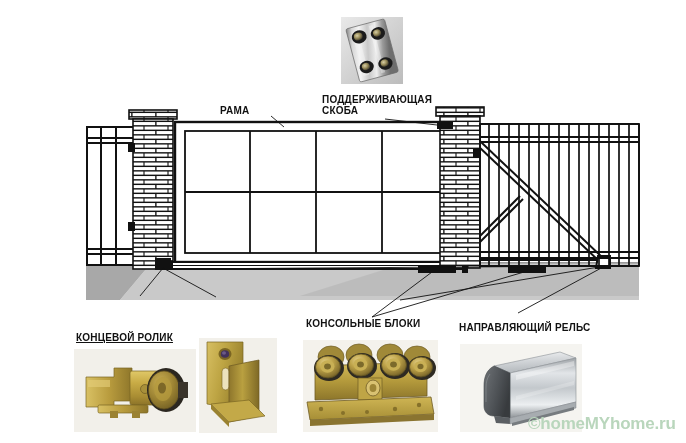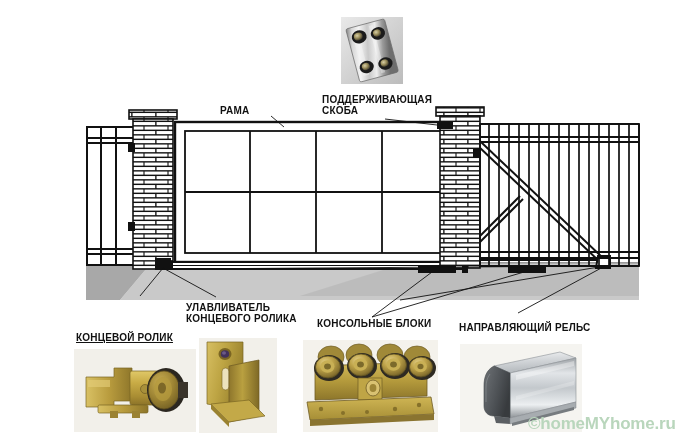--- a/index.html
+++ b/index.html
@@ -221,24 +221,22 @@
       <line x1="605" y1="266" x2="400" y2="300"></line>
       <line x1="605" y1="266" x2="175" y2="269"></line>
     </g>
   </svg>
 
   <div class="lbl" style="left:220px; top:105px;">РАМА</div>
 
   <div class="lbl" style="left:322px; top:94px;">ПОДДЕРЖИВАЮЩАЯ
 СКОБА</div>
 
-  <div class="lbl" style="left:186px; top:302px;">УЛАВЛИВАТЕЛЬ
-КОНЦЕВОГО РОЛИКА</div>
-
-  <div class="lbl" style="left:317px; top:318px;">КОНСОЛЬНЫЕ БЛОКИ</div>
+
+  <div class="lbl" style="left:306px; top:318px;">КОНСОЛЬНЫЕ БЛОКИ</div>
 
   <div class="lbl" style="left:459px; top:322px;">НАПРАВЛЯЮЩИЙ РЕЛЬС</div>
 
   <div class="lbl" style="left:76px; top:332px;text-decoration:underline;">КОНЦЕВОЙ РОЛИК</div>
 
   <div class="photo" style="left:74px; top:349px; width:122px; height:83px;">
     <svg width="122" height="83" viewBox="0 0 122 83">
       <defs>
         <linearGradient id="brass1" x1="0" y1="0" x2="0" y2="1">
           <stop offset="0" stop-color="#e0c868"></stop>

